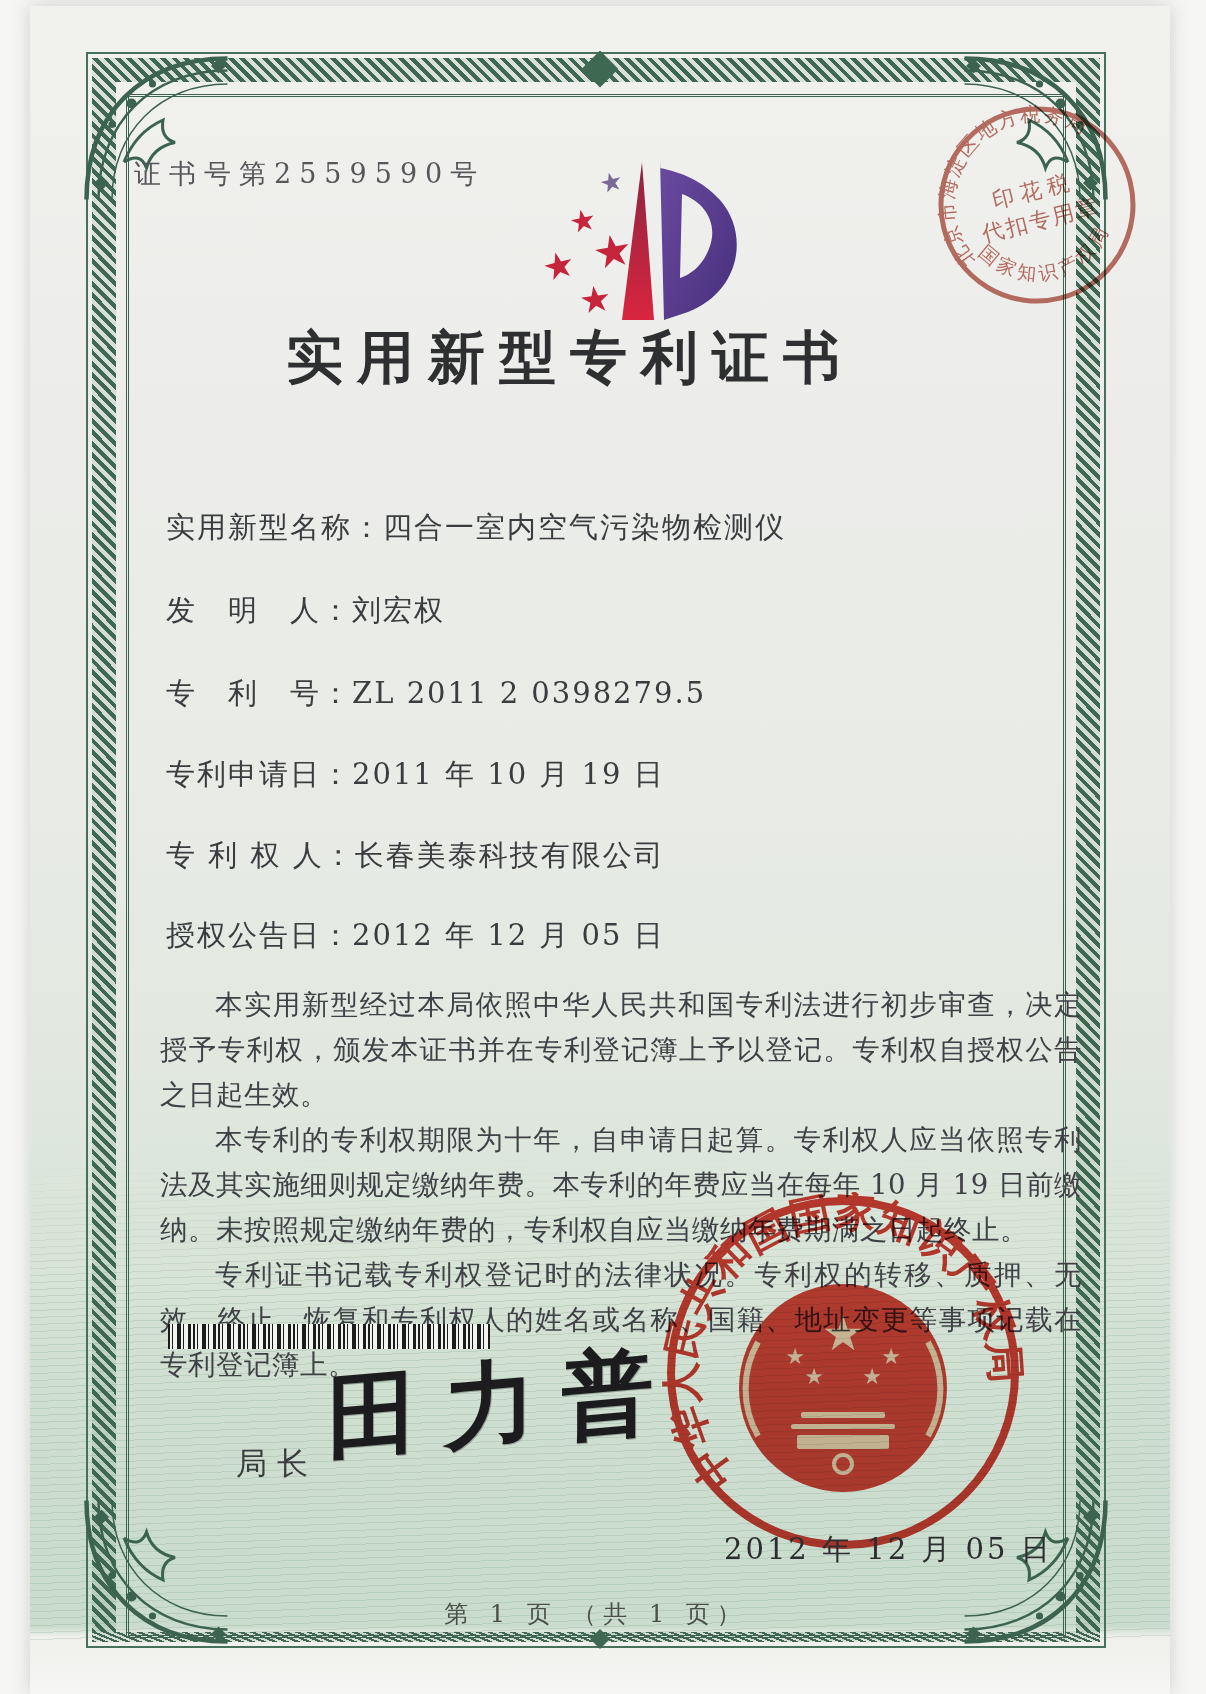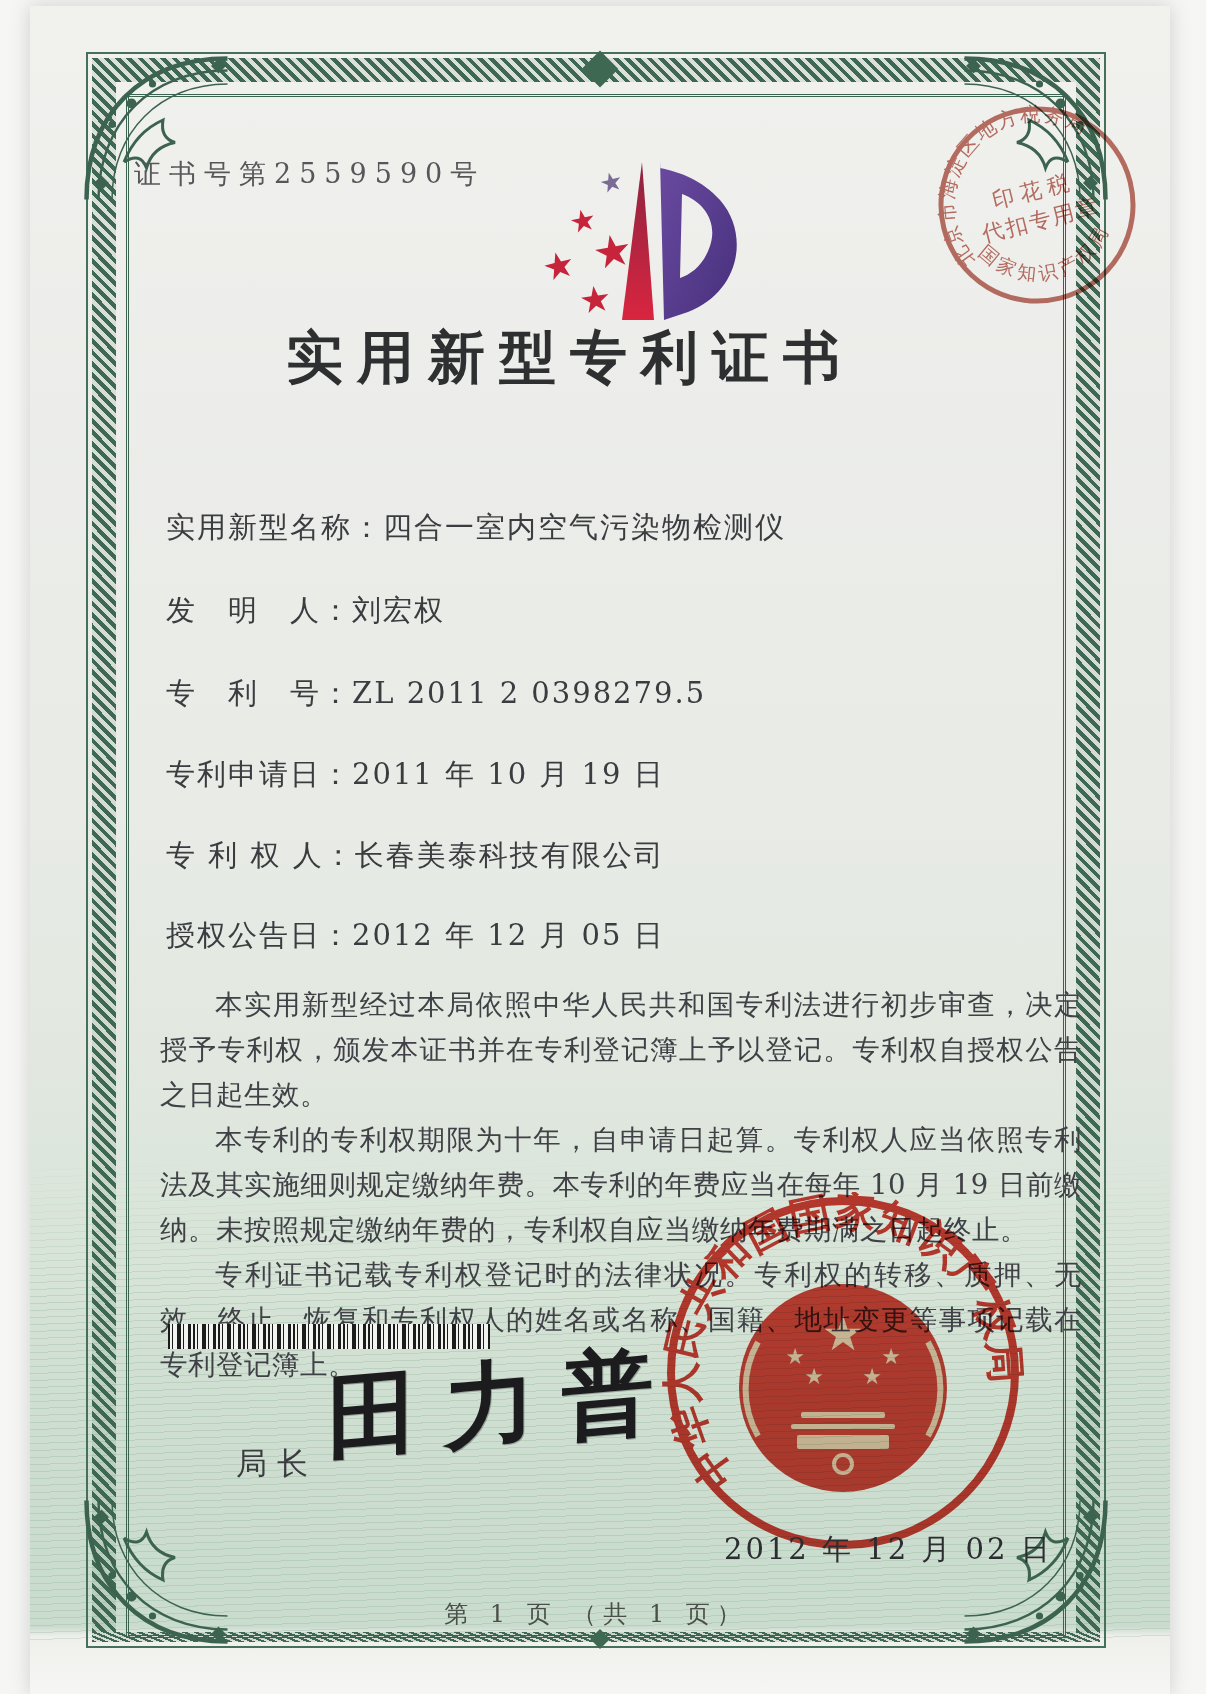--- a/index.html
+++ b/index.html
@@ -165,18 +165,18 @@
         <text x="152" y="192" text-anchor="middle" font-size="22">★</text>
         <text x="210" y="192" text-anchor="middle" font-size="22">★</text>
         <rect x="139" y="220" width="84" height="6" rx="2"></rect>
         <rect x="129" y="232" width="104" height="5" rx="2"></rect>
         <rect x="135" y="243" width="92" height="14" rx="2"></rect>
         <path d="M 96,150 A 95,95 0 0 0 96,244" fill="none" stroke="#efc8ad" stroke-width="6"></path>
         <path d="M 266,150 A 95,95 0 0 1 266,244" fill="none" stroke="#efc8ad" stroke-width="6"></path>
         <circle cx="181" cy="272" r="9" fill="none" stroke="#efc8ad" stroke-width="4"></circle>
       </g>
     </svg>
-    <div id="seal-date">2012 年 12 月 02 日</div>
+    <div id="seal-date">2012 年 12 月 05 日</div>
 
     <div id="footer">第 1 页 （共 1 页）</div>
     <div class="vignette"></div>
   </div>
 </div>
 
 </body></html>

